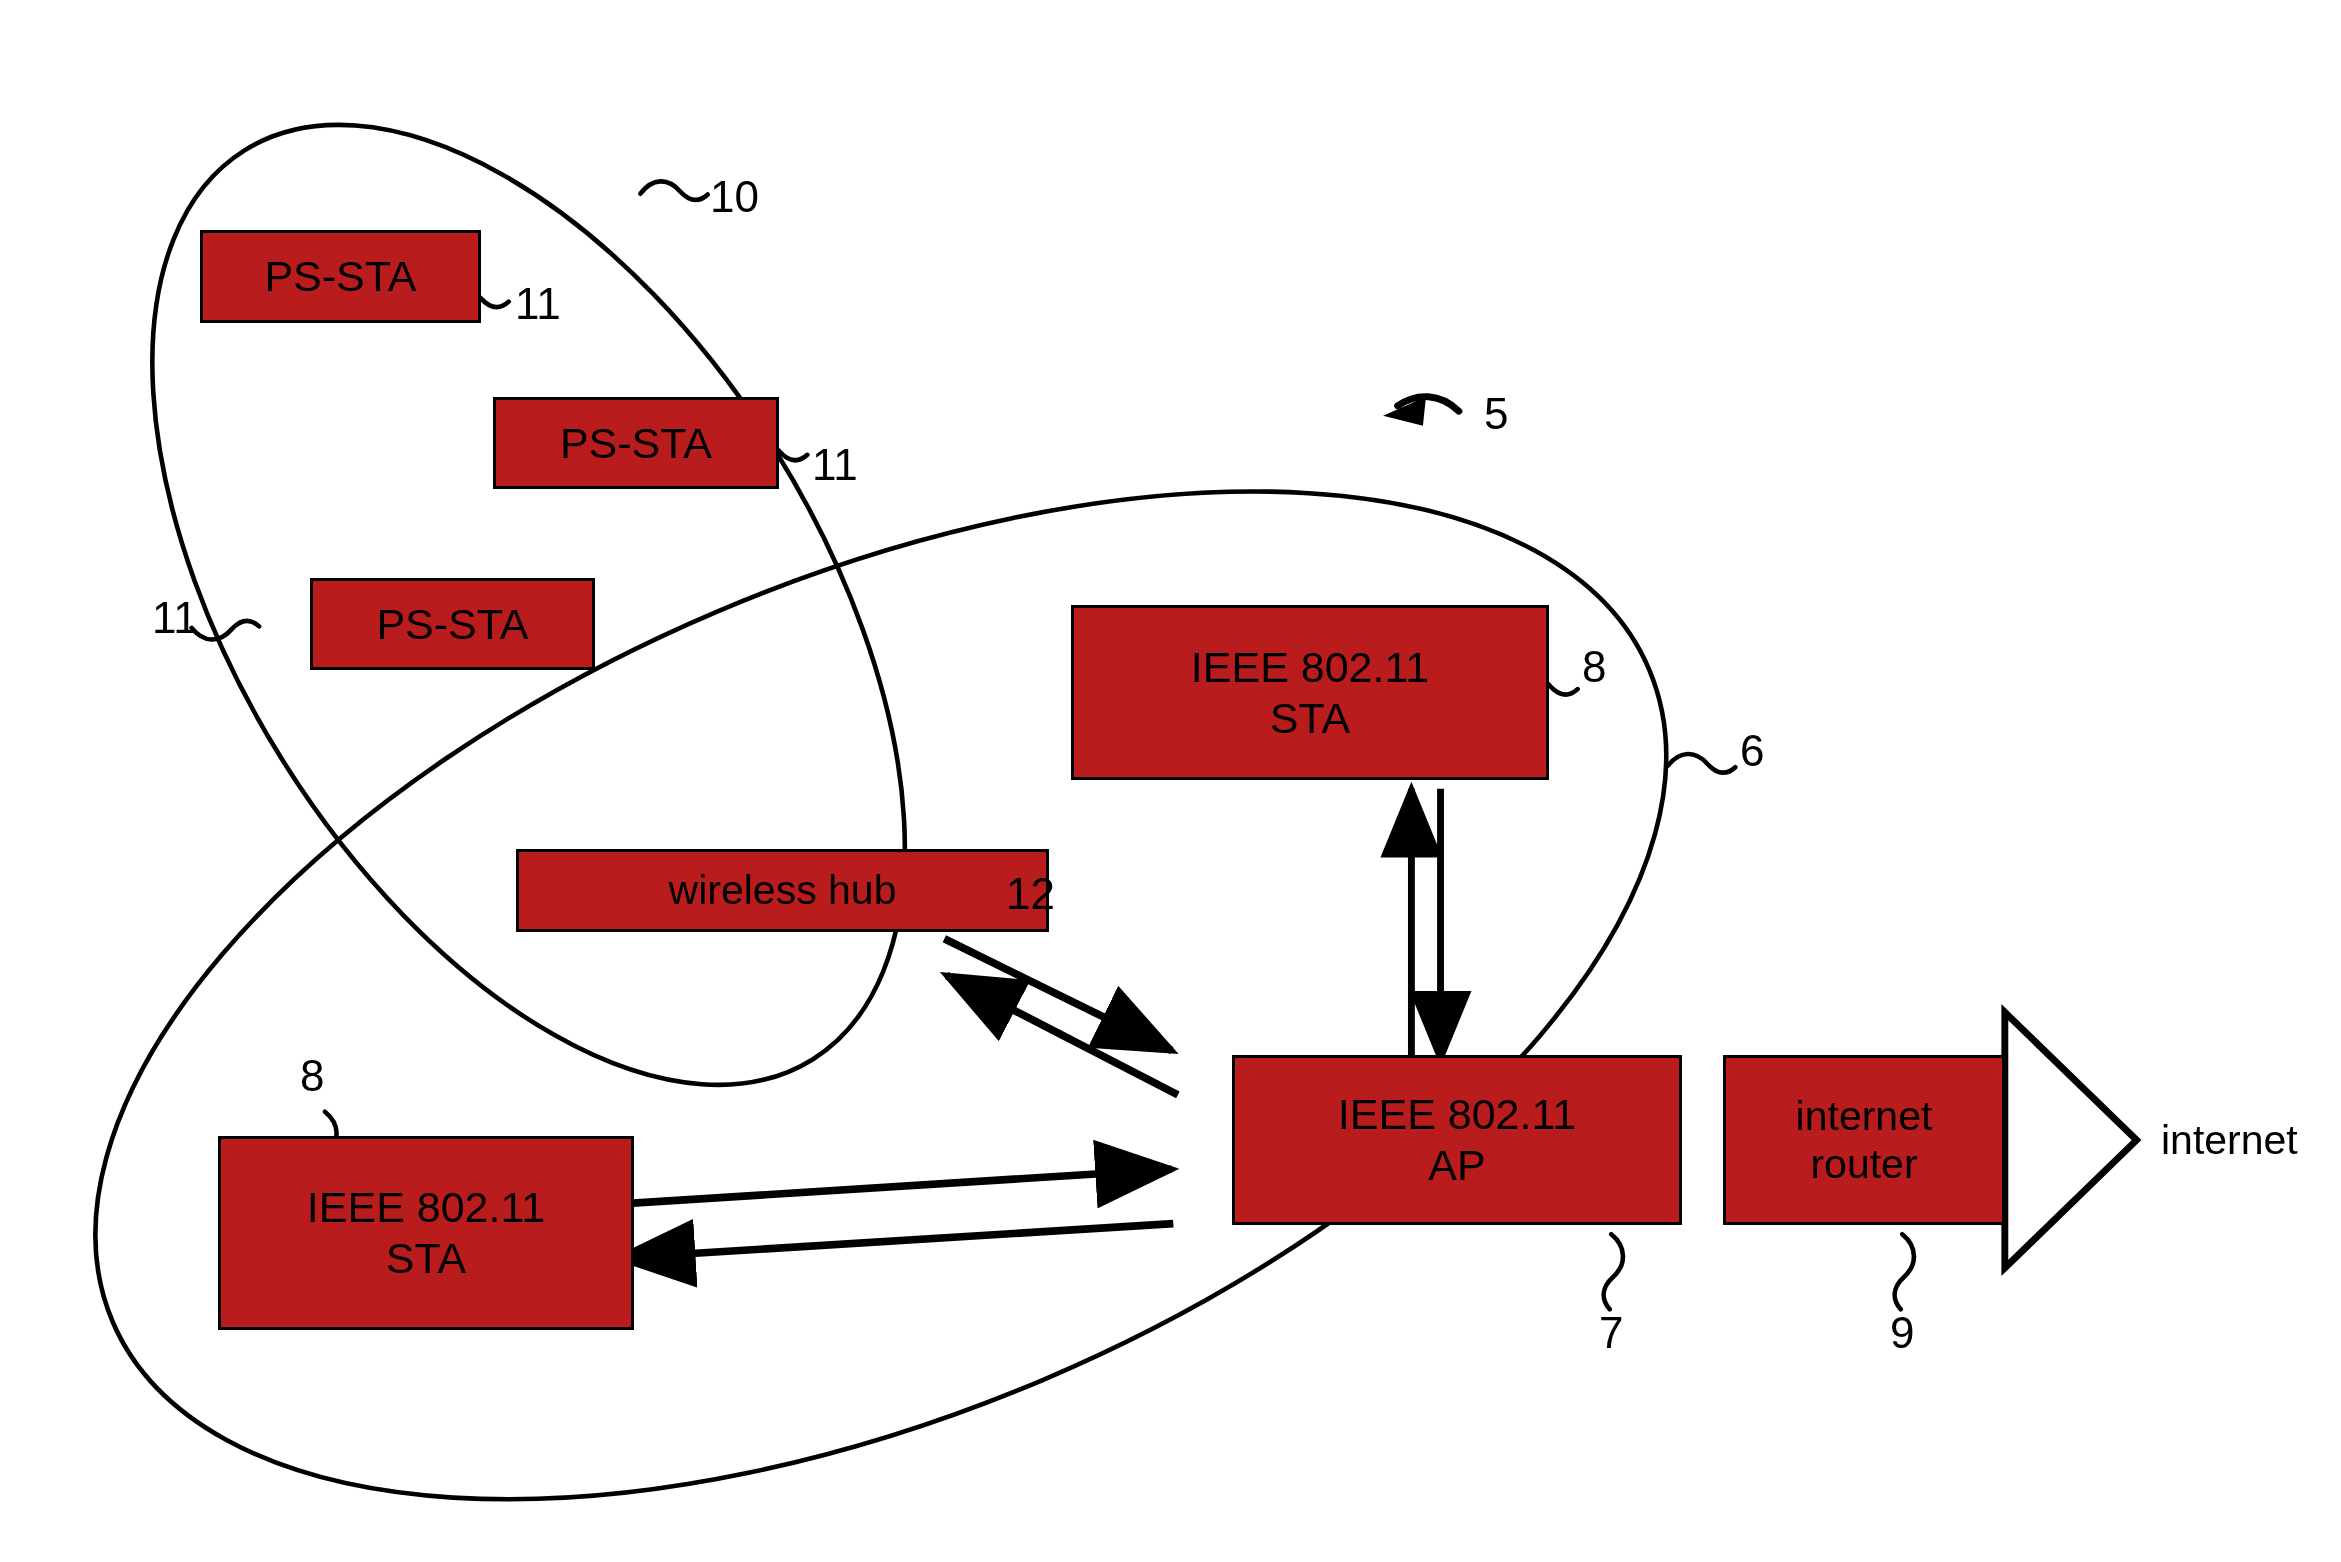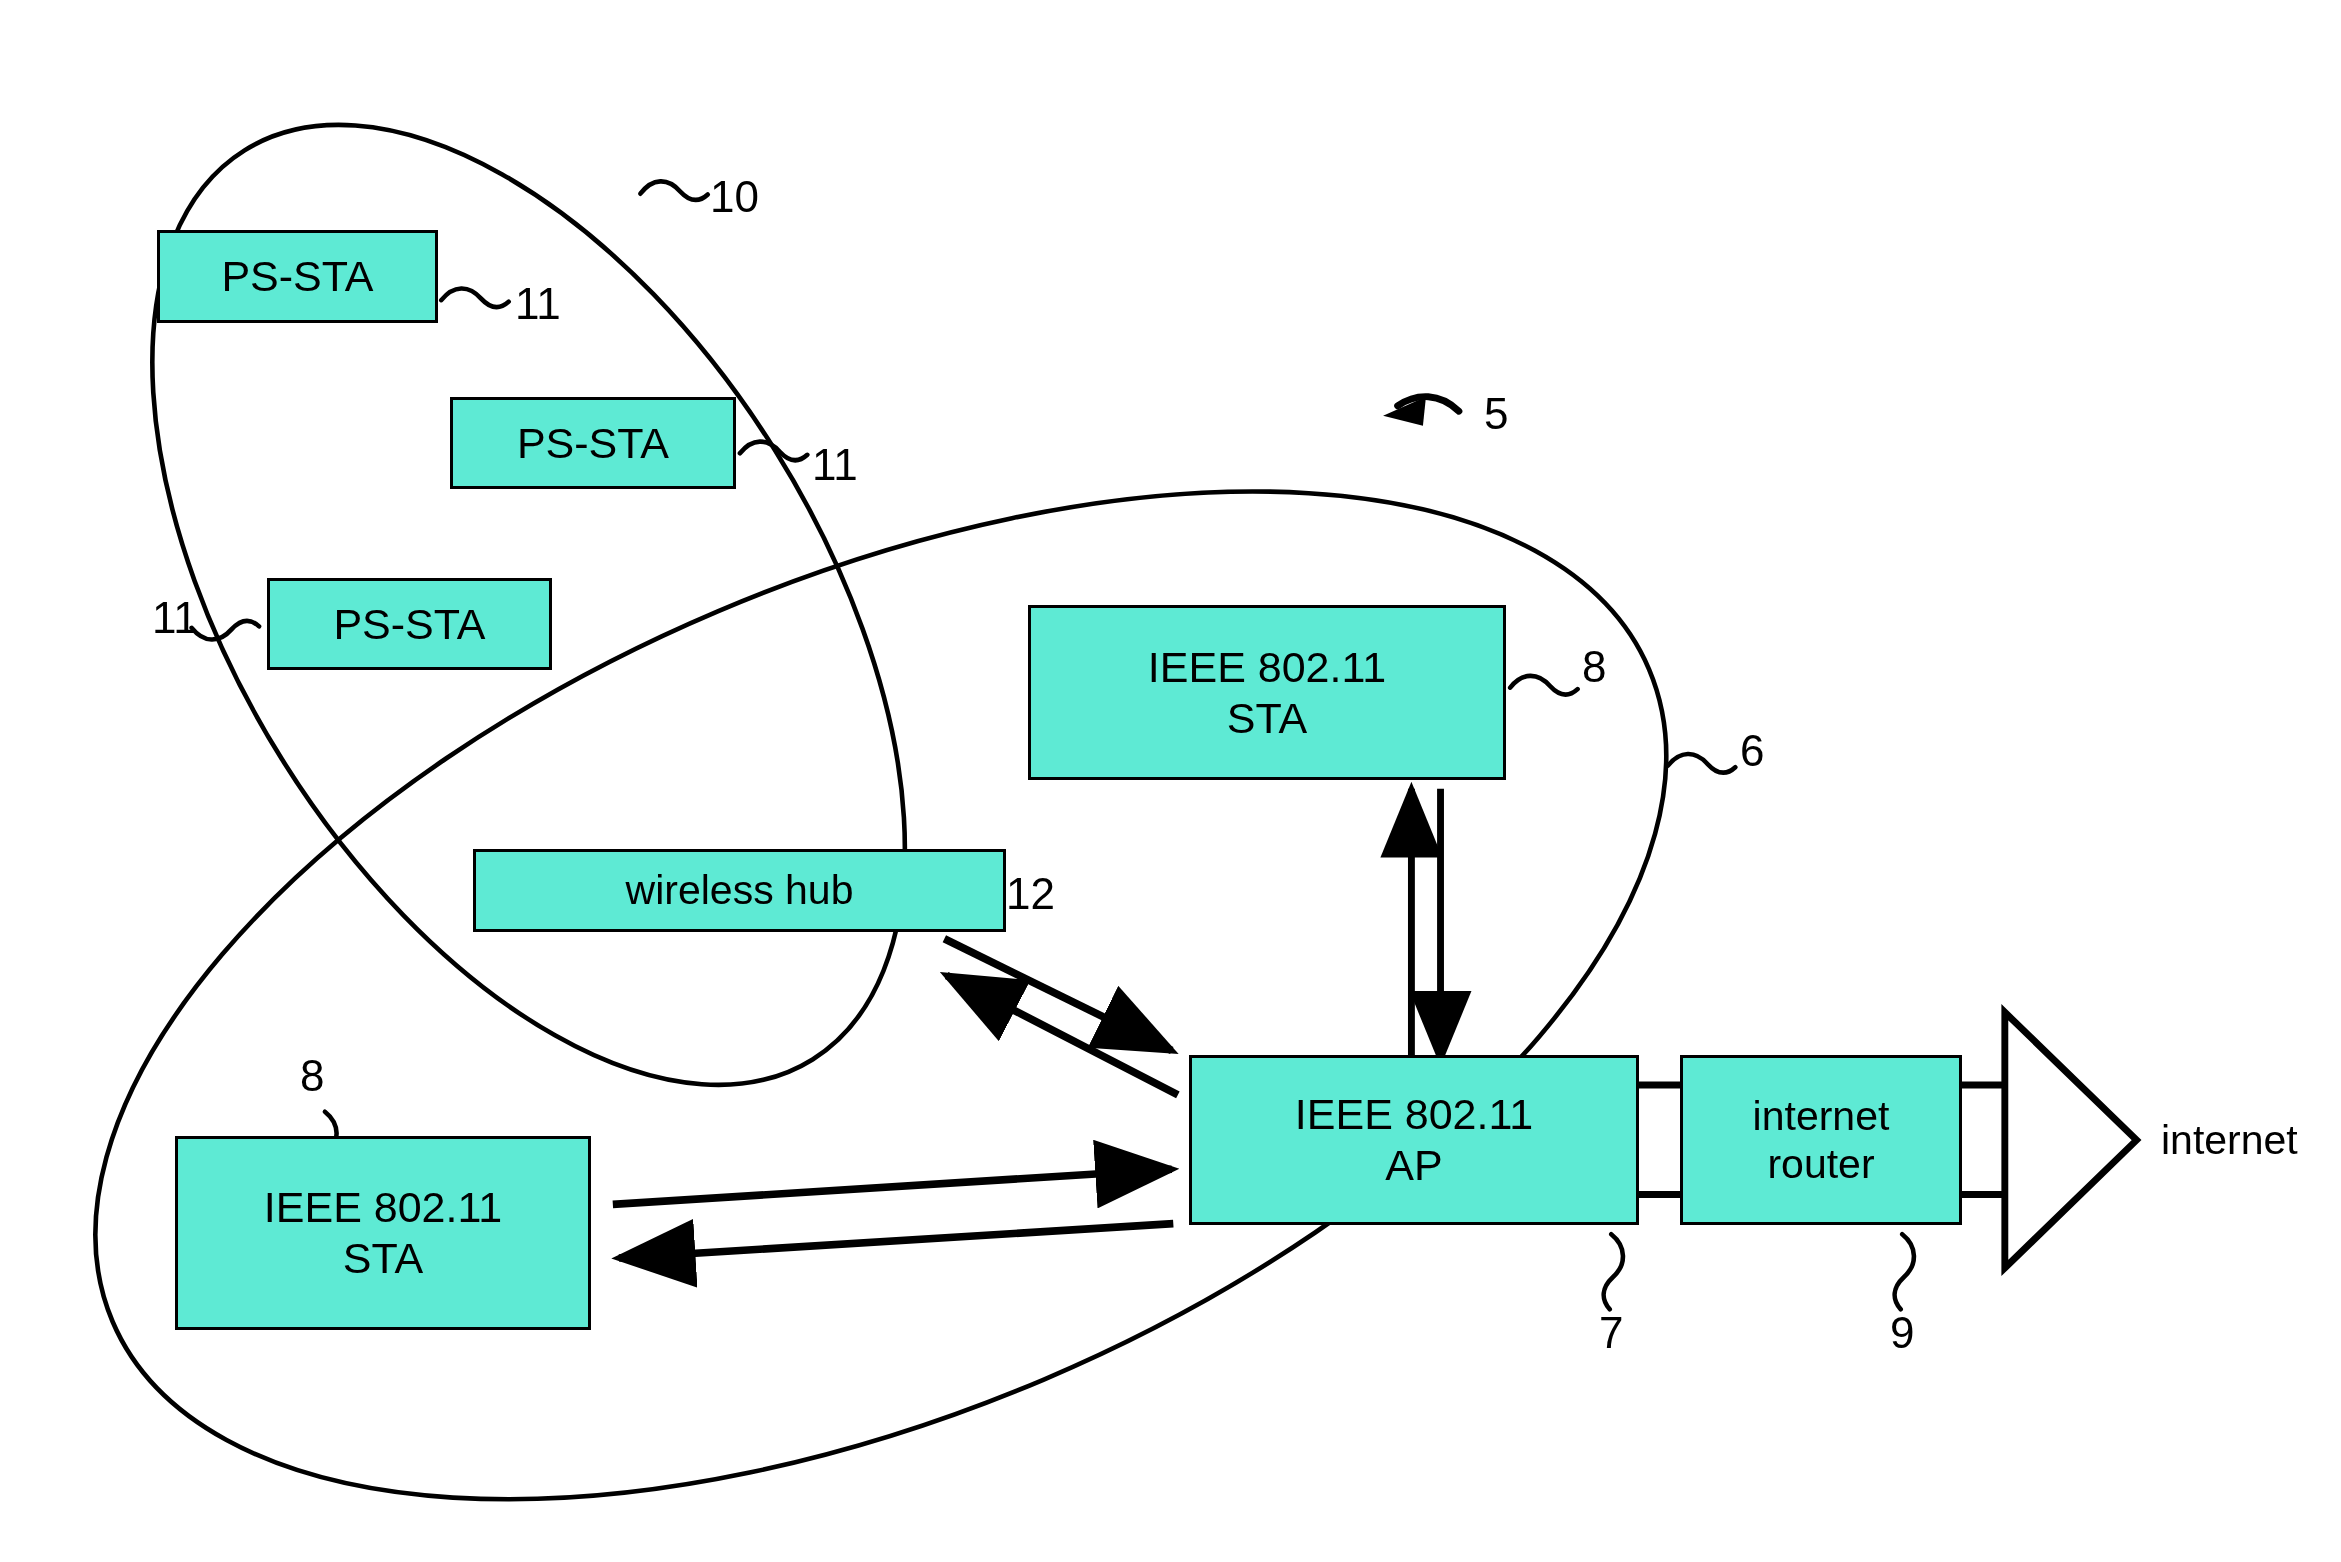--- a/index.html
+++ b/index.html
@@ -22,30 +22,31 @@
     position: absolute;
     top: 0;
     left: 0;
     width: 2342px;
     height: 1562px;
   }
   .node-box {
     position: absolute;
     box-sizing: border-box;
     border: 3.8px solid #000000;
-    background: #5eead4;
+    background: #b91c1c;
     display: flex;
     flex-direction: column;
     align-items: center;
     justify-content: center;
     color: #000000;
     font-family: "Liberation Sans", sans-serif;
     line-height: 1.18;
     text-align: center;
     white-space: nowrap;
+    margin-left: 43px;
   }
   .node-line {
     display: block;
   }
   .ref-label {
     position: absolute;
     color: #000000;
     font-family: "Liberation Sans", sans-serif;
     font-size: 44px;
     line-height: 1;

